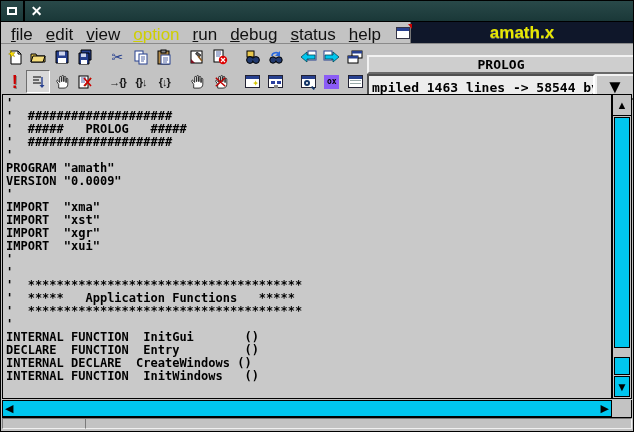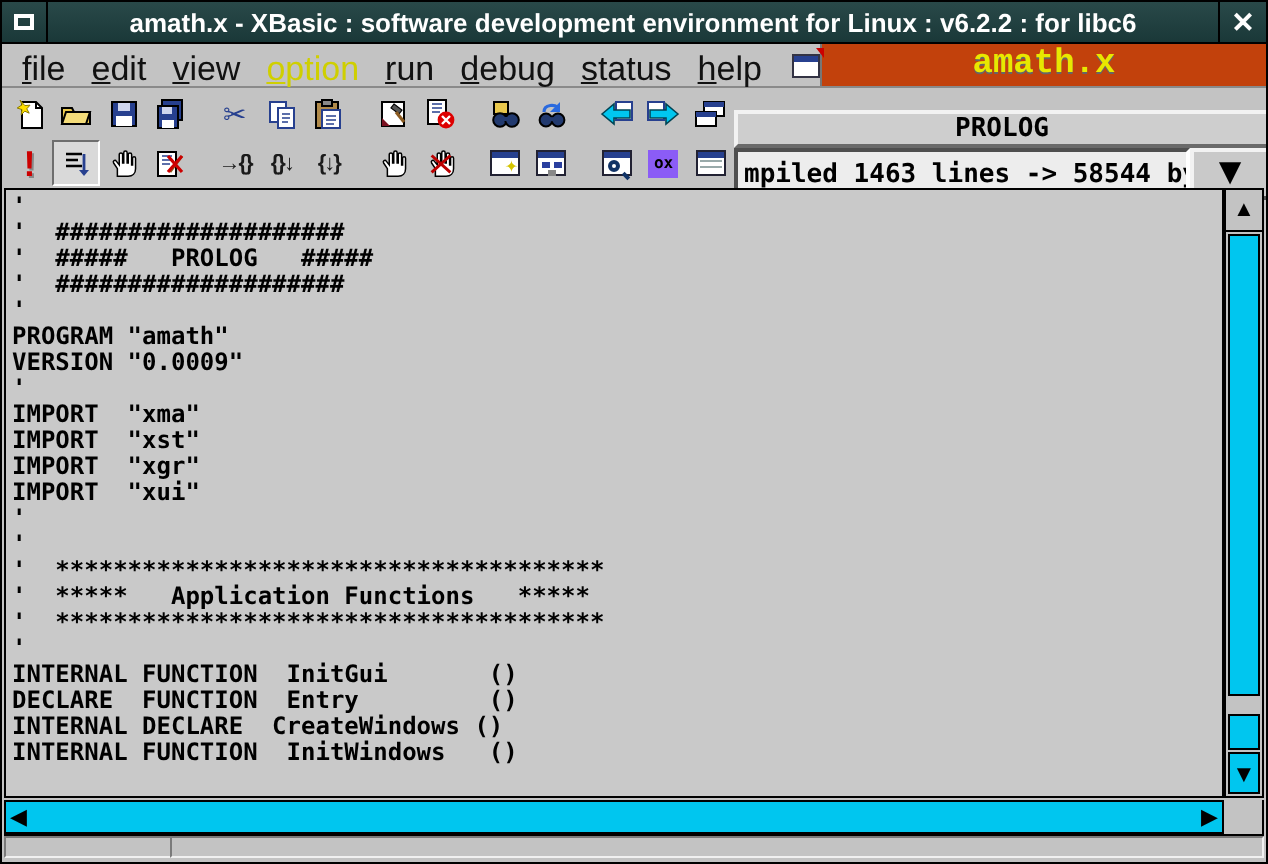--- a/index.html
+++ b/index.html
@@ -18,21 +18,21 @@
   .tb-close { width:24px; border-left:1px solid #000; color:#fff; font-weight:bold; font-size:14px; display:flex; align-items:center; justify-content:center; }
   
   .menubar { height:22px; display:flex; align-items:stretch; border-bottom:1px solid #8a8a8a; font-size:17px; }
   .menu-item { display:inline-block; padding:3px 3px 0 3px; margin-left:7px; color:#111; }
   .menu-item::first-letter { text-decoration:underline; }
   .menu-item.hl { color:#cfcf00; }
   .detach { margin-left:12px; display:flex; align-items:center; }
   .detach-ic { width:14px; height:12px; background:#fff; border:1px solid #334; position:relative; }
   .detach-ic::before { content:""; position:absolute; left:0; top:0; right:0; height:3px; background:#27408f; }
   .detach-ic::after { content:""; position:absolute; right:-3px; top:-4px; border-left:4px solid transparent; border-top:5px solid #c00; }
-  .session { margin-left:auto; width:312px; background:#c2410c; border-left:1px solid #777; display:flex;font-family:Liberation Mono, monospace; }
+  .session { margin-left:auto; width:312px; background:#0f172a; border-left:1px solid #777; display:flex; }
   .session div { flex:1; display:flex; align-items:center; justify-content:center; color:#e8e800; font-weight:bold; text-shadow:0 1px 0 #666; }
   
   .toolzone { height:50px; display:flex; }
   .tb-left { width:366px; display:flex; flex-direction:column; }
   .tb-row { height:25px; display:flex; align-items:center; padding-left:2px; }
   .tbtn { width:26px; height:23px; display:flex; align-items:center; justify-content:center; font-size:13px; color:#223; }
   .tbtn.pressed { border:1px solid; border-color:#6e6e6e #fff #fff #6e6e6e; background:#d9d9d9; }
   .gap { width:10px; }
   .glyph-ic { font-weight:bold; font-size:11px; white-space:nowrap; letter-spacing:-1px; color:#1a1a1a; }
   .exclaim { color:#cc0000; font-size:18px; font-weight:bold; line-height:1; text-shadow:1px 1px 0 #888; }
@@ -74,21 +74,20 @@
 </style>
 </head>
 <body>
 
 <div class="window">
 
   <div class="titlebar">
     <div class="tb-btn">
       <div class="tb-sq"></div>
     </div>
-    <div class="tb-title">amath.x - XBasic : software development environment for Linux : v6.2.2 : for libc6</div>
     <div class="tb-close">
       <span>✕</span>
     </div>
   </div>
 
   <div class="menubar">
     <span class="menu-item">file</span>
     <span class="menu-item">edit</span>
     <span class="menu-item">view</span>
     <span class="menu-item hl">option</span>

